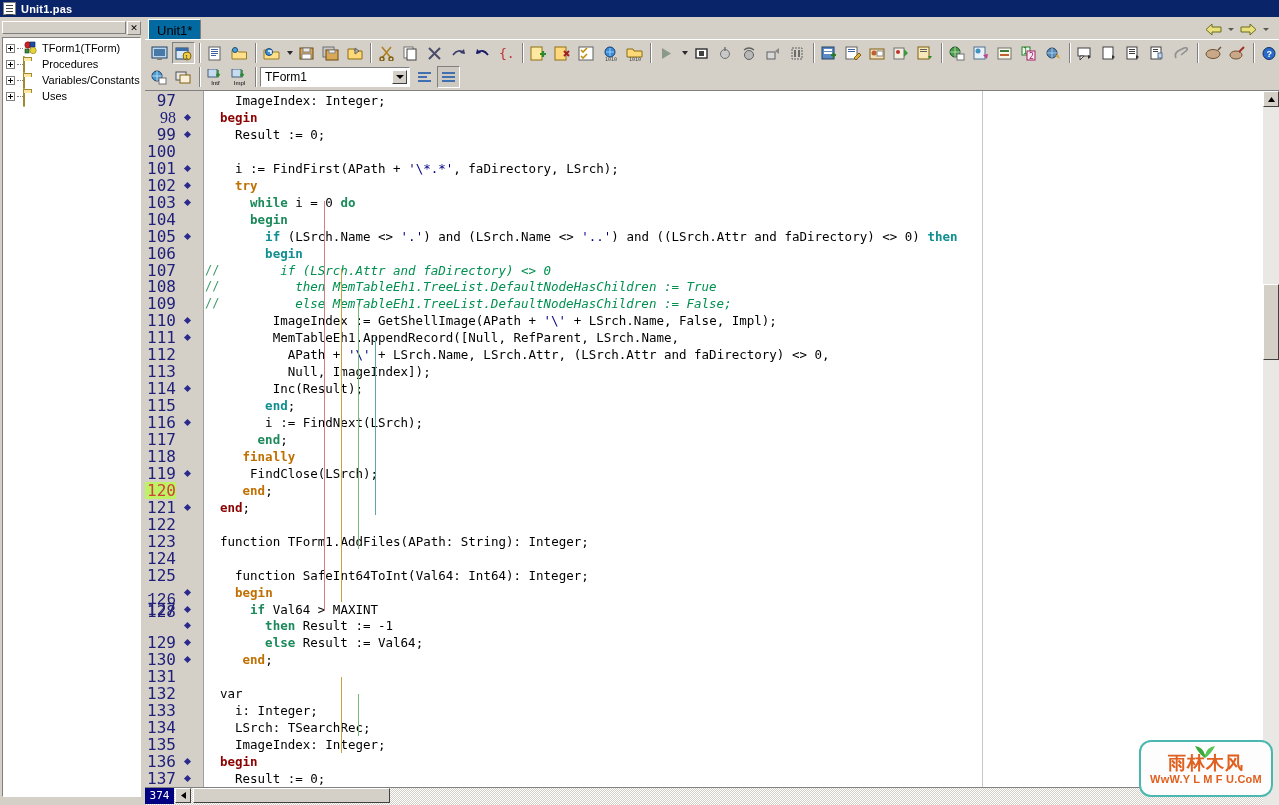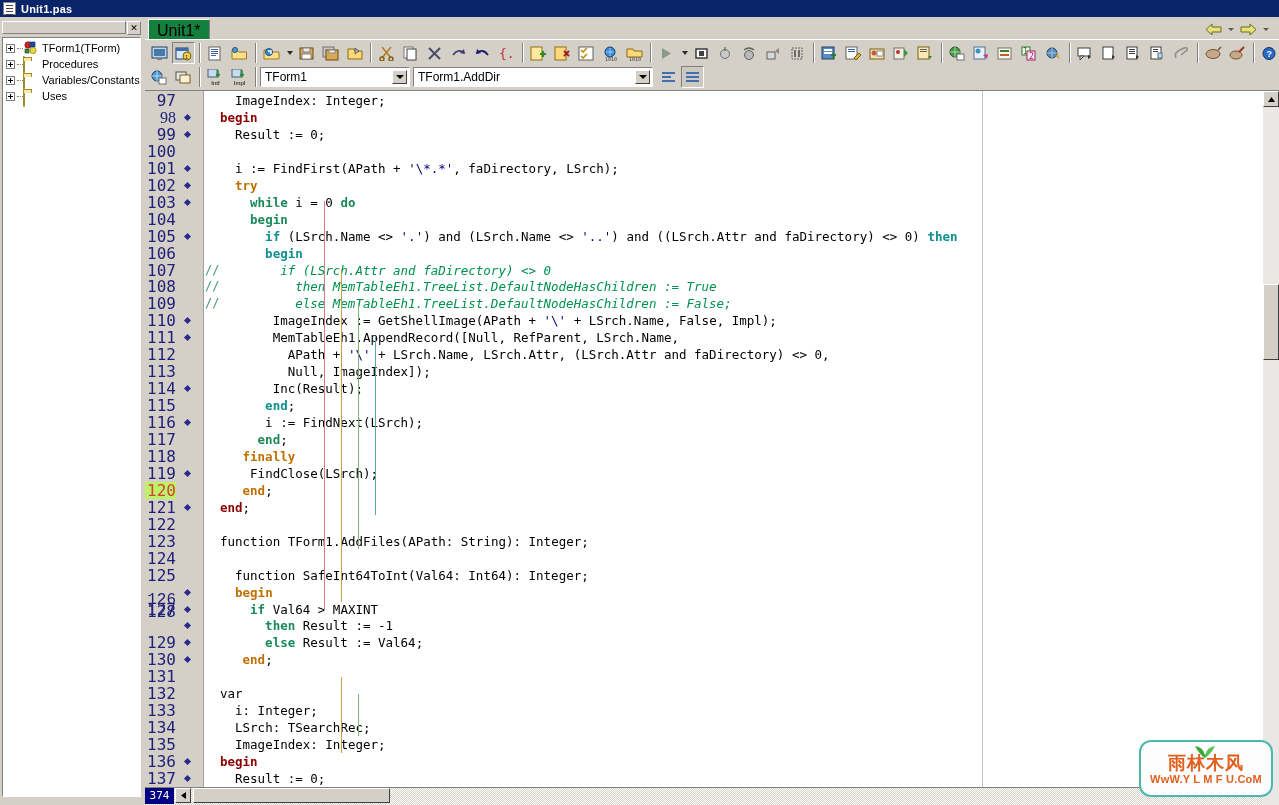--- a/index.html
+++ b/index.html
@@ -81,23 +81,23 @@
     background: #d4d0c8;
   }
 
   
   #tabstrip {
     position: absolute; left: 0; top: 0; width: 1134px; height: 24px;
     background: #d4d0c8;
   }
   #tab-unit1 {
     position: absolute; left: 3px; top: 2px; height: 21px; padding: 2px 8px 0 8px;
-    background: #15803d;
+    background: #0369a1;
     border: 1px solid #fff; border-right-color: #808080; border-bottom: none;
-    font-size: 16px; color: #000; line-height: 18px;
+    font-size: 13px; color: #000; line-height: 18px;
   }
   #tab-rest {
     position: absolute; left: 0; top: 22px; width: 1134px; height: 2px;
     border-top: 1px solid #fff;
   }
   #nav-buttons {
     position: absolute; right: 8px; top: 2px; height: 20px;
     display: flex; align-items: center; gap: 1px;
   }
   .navbtn {
@@ -662,26 +662,20 @@
     <span class="tbtn" style="flex-direction:column;">
       <svg width="17" height="11" viewBox="0 0 17 11">
           <rect x="1" y="0" width="9" height="8" fill="#c8dcf0" stroke="#406080"></rect>
           <path d="M11 1 v5 M9.5 5 l1.5 2.5 l1.5 -2.5" stroke="#2a8a2a" stroke-width="1.5" fill="none"></path>
         </svg>
       <span style="font-size:6px;color:#000;line-height:6px;">Impl</span>
     </span>
     <span class="tsep"></span>
     <span class="combo" style="width:150px;margin-right:3px;">
       <span class="cval">TForm1</span>
-      <span class="cbtn">
-          <i></i>
-        </span>
-    </span>
-    <span class="combo" style="width:240px;margin-right:4px;">
-      <span class="cval">TForm1.AddDir</span>
       <span class="cbtn">
           <i></i>
         </span>
     </span>
     <span class="tbtn">
         <svg width="17" height="15" viewBox="0 0 17 15">
           <rect x="2" y="2" width="13" height="2" fill="#4070b0"></rect>
           <rect x="2" y="6" width="9" height="2" fill="#4070b0"></rect>
           <rect x="2" y="10" width="13" height="2" fill="#4070b0"></rect>
         </svg>

